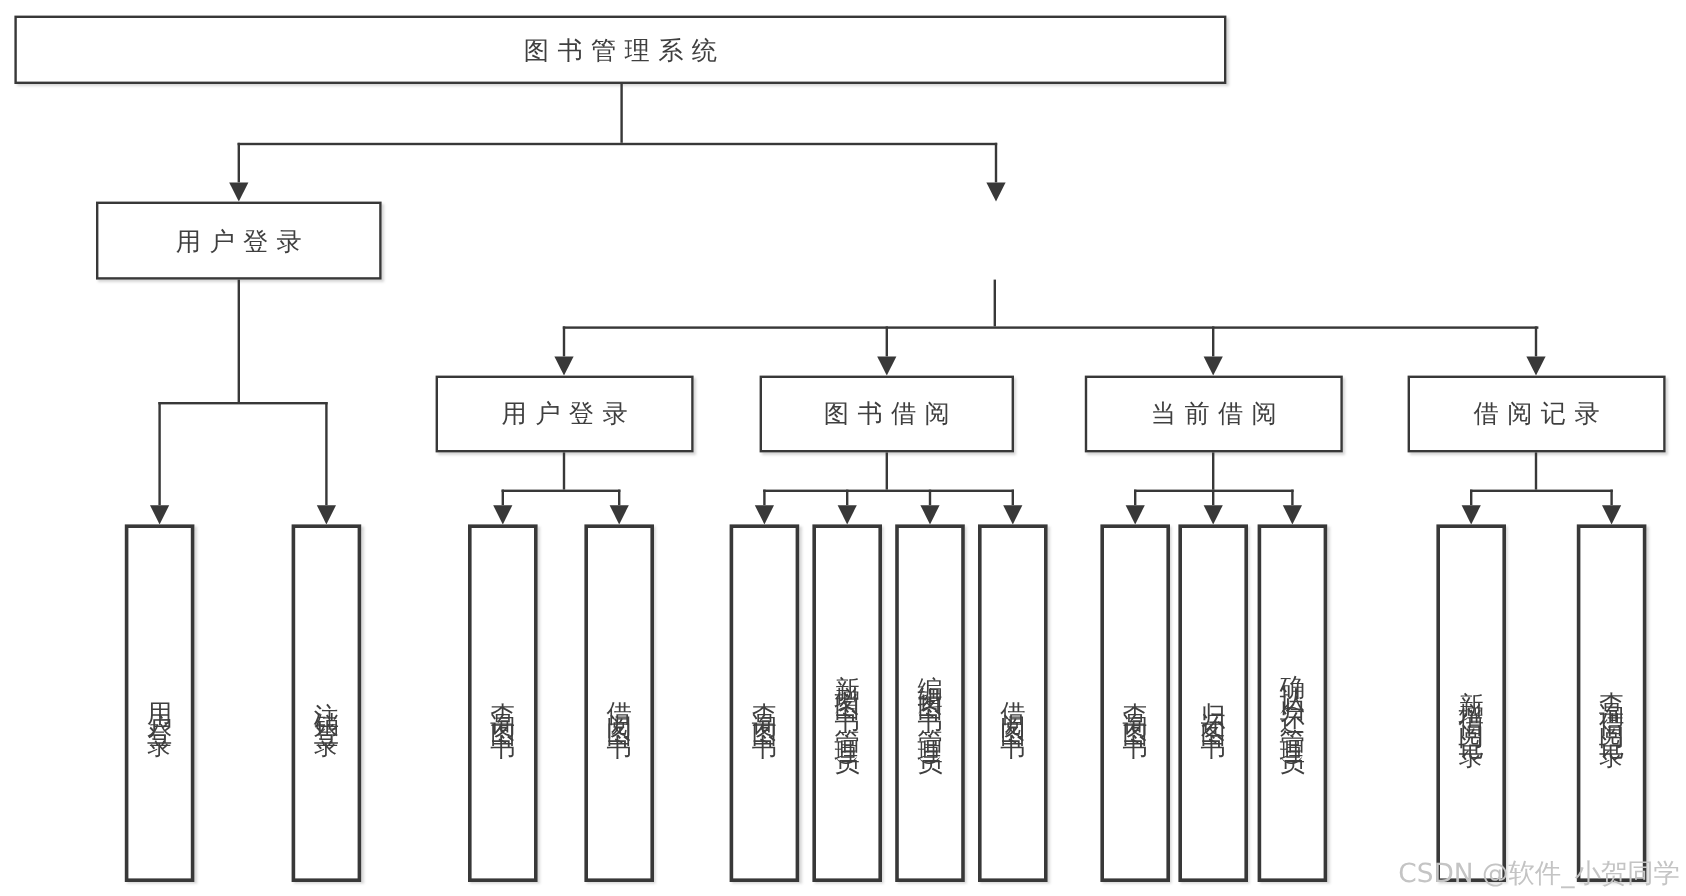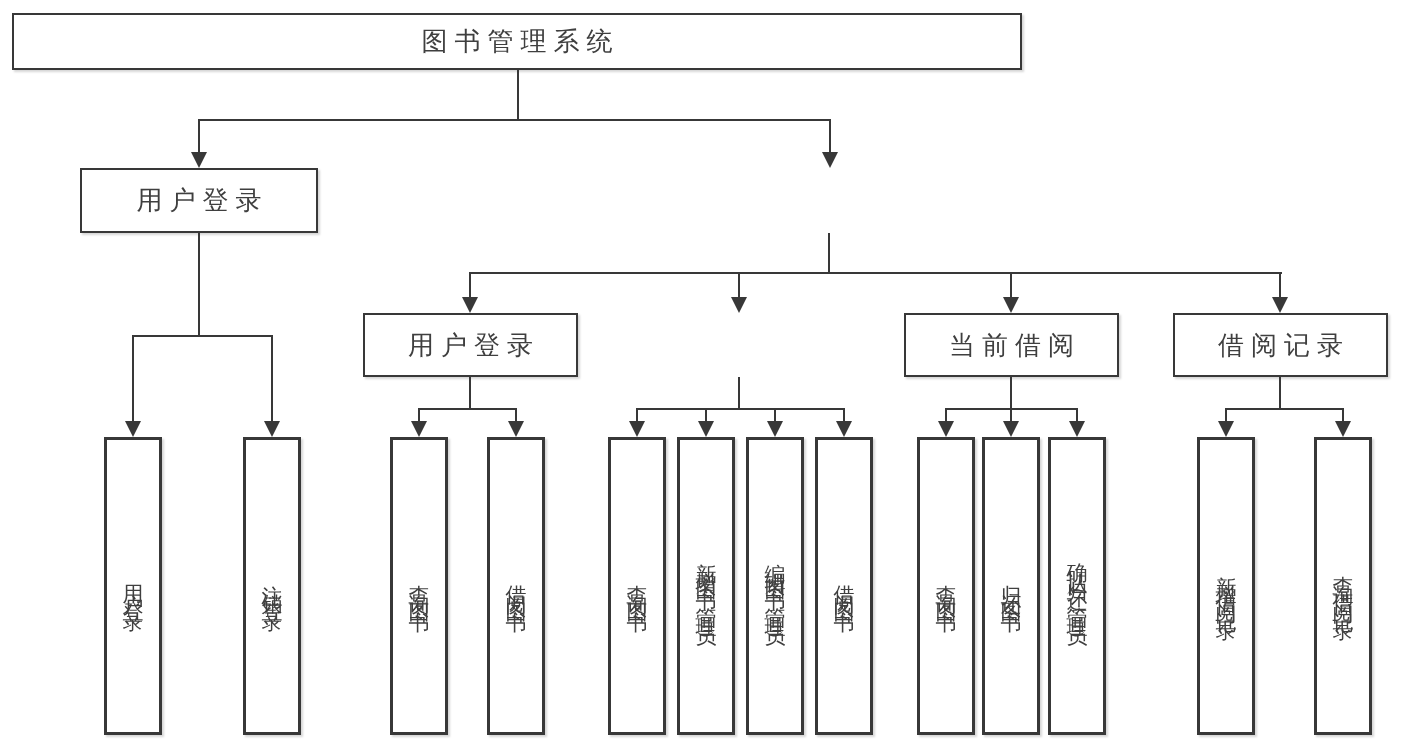--- a/index.html
+++ b/index.html
@@ -22,21 +22,21 @@
   }
   
   .node {
     position: absolute;
     border: 2px solid var(--line);
     background: #fff;
     color: var(--text);
     display: flex;
     align-items: center;
     justify-content: center;
-    font-size: 26px;
+    font-size: 21px;
     letter-spacing: 7px;
     text-indent: 7px; 
     white-space: nowrap;
     box-shadow: 2px 2px 2px rgba(110,110,110,0.28);
   }
   .leaf {
     border-width: 3px;
     writing-mode: vertical-rl;
     text-orientation: mixed;
     letter-spacing: 9px;
@@ -94,20 +94,21 @@
   <div class="arrow" style="left:271px; top:335px; height:86px"></div>
 
   <div class="vline" style="left:828px; top:233px; height:39px"></div>
   <div class="hline" style="left:469px; top:272px; width:813px"></div>
   <div class="arrow" style="left:469px; top:272px; height:25px"></div>
   <div class="arrow" style="left:738px; top:272px; height:25px"></div>
   <div class="arrow" style="left:1010px; top:272px; height:25px"></div>
   <div class="arrow" style="left:1279px; top:272px; height:25px"></div>
 
   <div class="node" style="left:363px; top:313px; width:215px; height:64px">用户登录</div>
+  <div class="node" style="left:633px; top:313px; width:212px; height:64px">图书借阅</div>
   <div class="node" style="left:904px; top:313px; width:215px; height:64px">当前借阅</div>
   <div class="node" style="left:1173px; top:313px; width:215px; height:64px">借阅记录</div>
 
   <div class="vline" style="left:469px; top:377px; height:31px"></div>
   <div class="hline" style="left:418px; top:408px; width:99px"></div>
   <div class="arrow" style="left:418px; top:408px; height:13px"></div>
   <div class="arrow" style="left:515px; top:408px; height:13px"></div>
 
   <div class="vline" style="left:738px; top:377px; height:31px"></div>
   <div class="hline" style="left:636px; top:408px; width:209px"></div>
@@ -138,14 +139,15 @@
   <div class="node leaf" style="left:746px; top:437px; width:58px; height:298px">编辑图书（管理员）</div>
   <div class="node leaf" style="left:815px; top:437px; width:58px; height:298px">借阅图书</div>
 
   <div class="node leaf" style="left:917px; top:437px; width:58px; height:298px">查询图书</div>
   <div class="node leaf" style="left:982px; top:437px; width:58px; height:298px">归还图书</div>
   <div class="node leaf" style="left:1048px; top:437px; width:58px; height:298px">确认归还（管理员）</div>
 
   <div class="node leaf" style="left:1197px; top:437px; width:58px; height:298px">新增借阅记录</div>
   <div class="node leaf" style="left:1314px; top:437px; width:58px; height:298px">查询借阅记录</div>
 
+  <div class="watermark">CSDN @软件_小贺同学</div>
 
 </div>
 
 </body></html>

